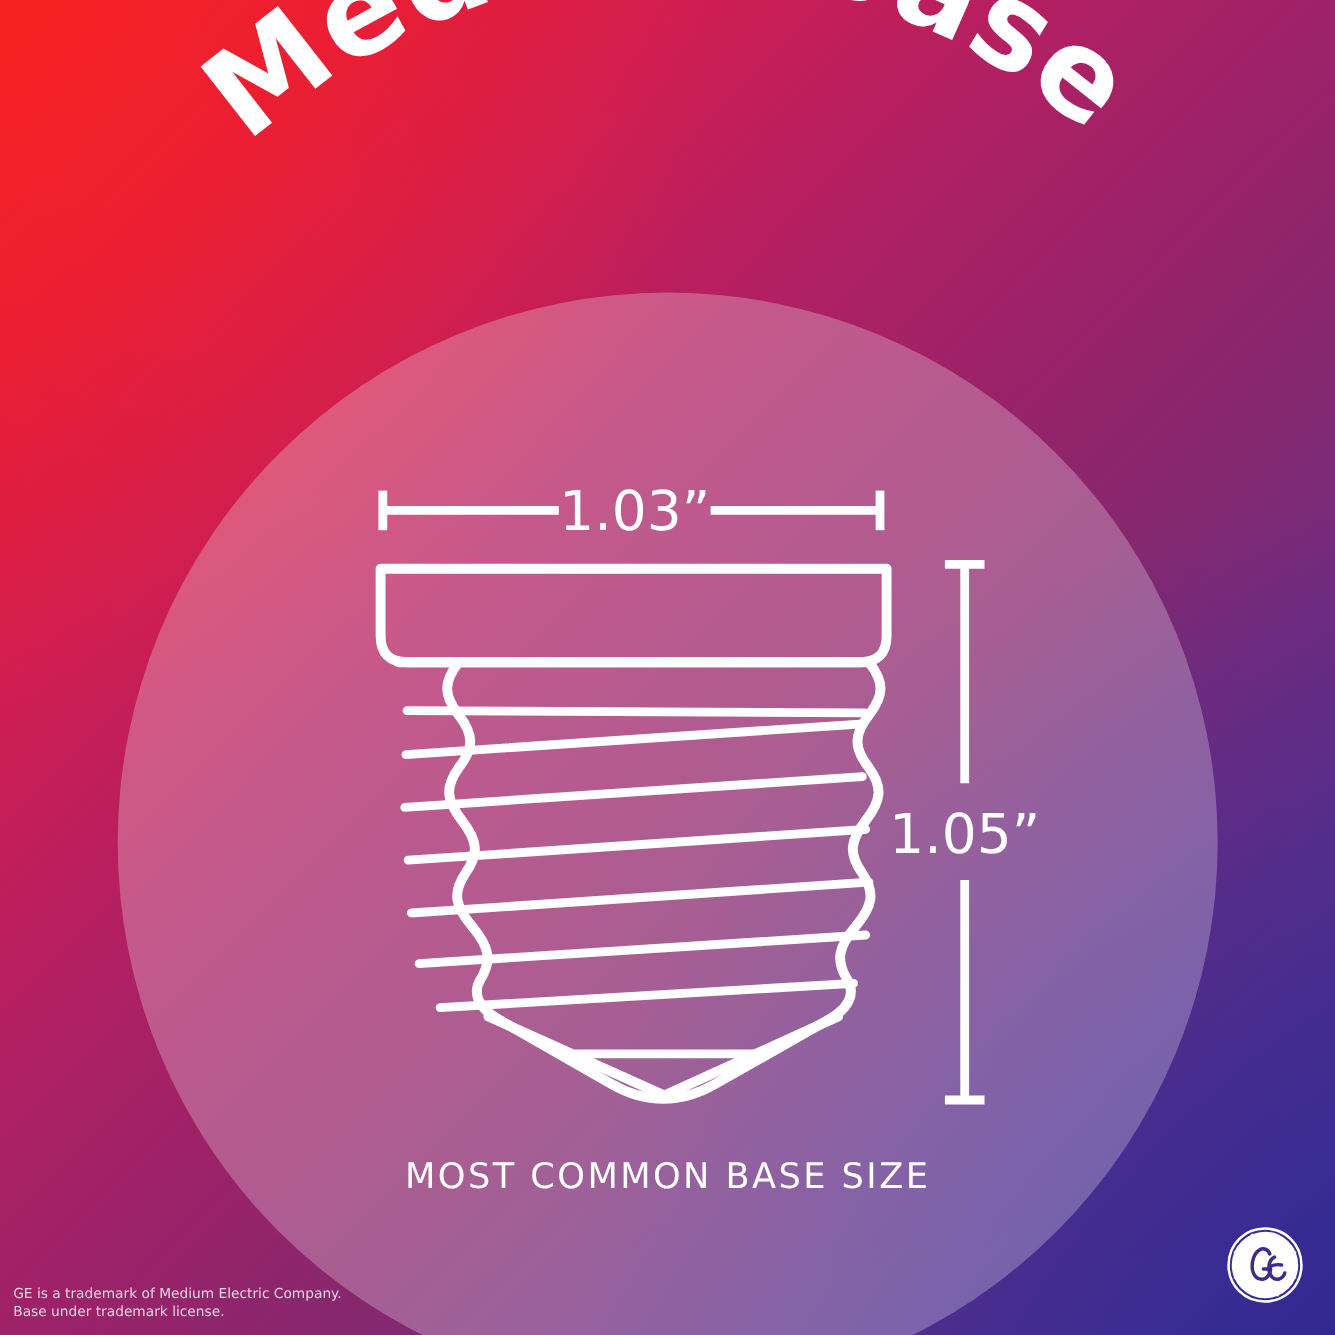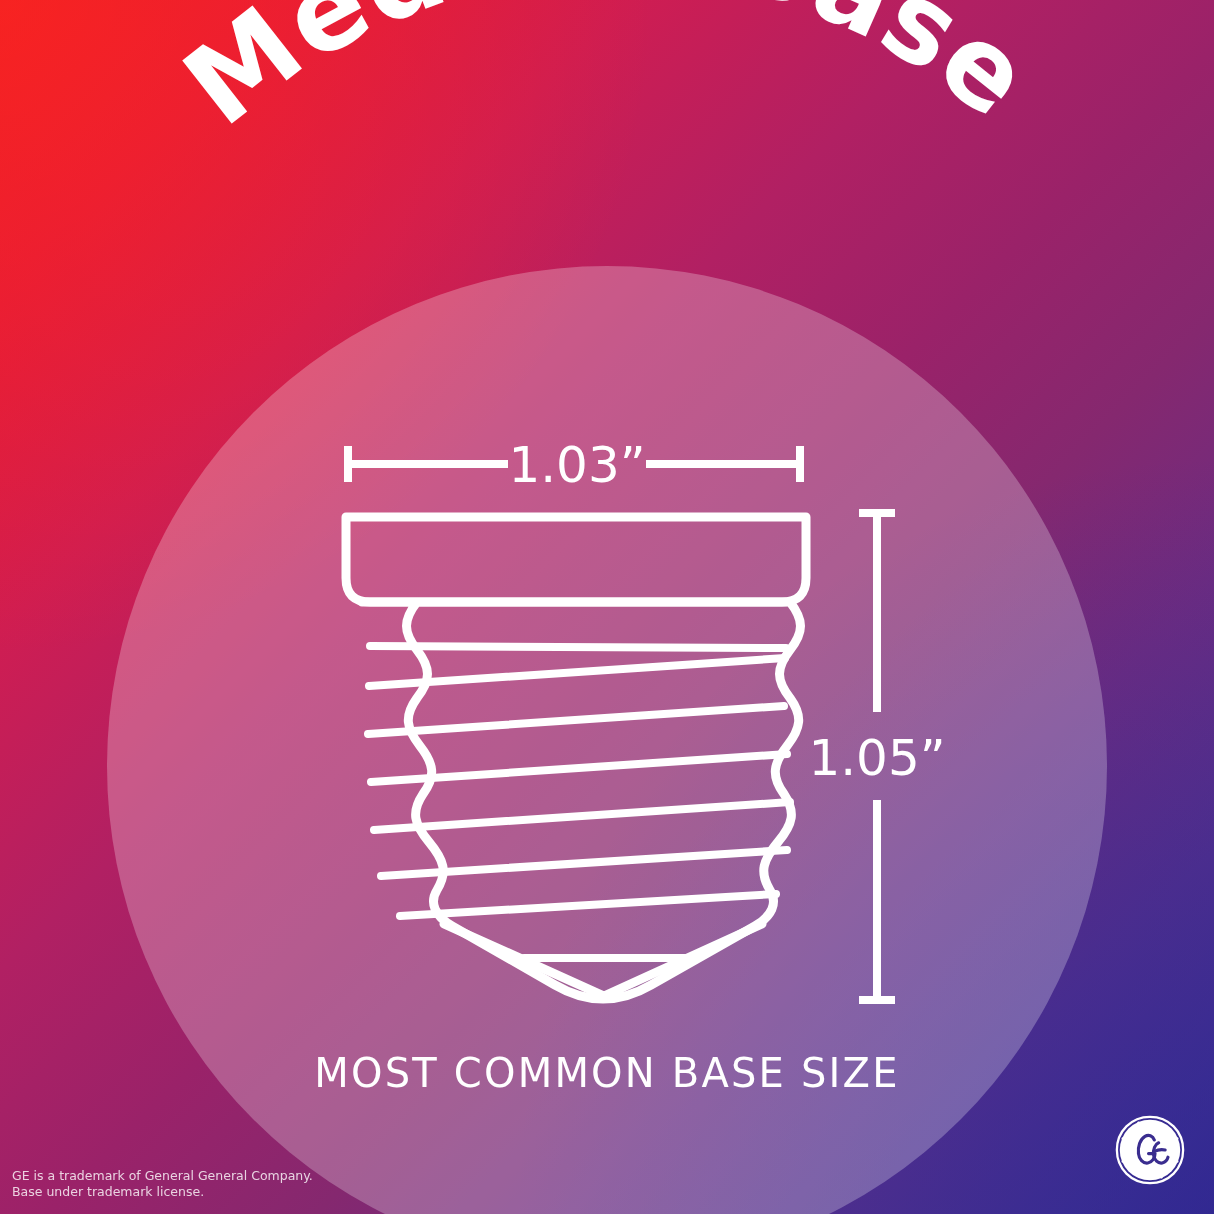--- a/index.html
+++ b/index.html
@@ -104,21 +104,21 @@
   }
   
   #caption {
     position: absolute;
     left: 0;
     top: 1050px;
     width: 1214px;
     text-align: center;
     color: #ffffff;
     font-family: "DejaVu Sans", sans-serif;
-    font-size: 40px;
+    font-size: 32px;
     letter-spacing: 2.2px;
     white-space: nowrap;
   }
   
   #legal {
     position: absolute;
     left: 12px;
     bottom: 14px;
     color: rgba(255,255,255,0.80);
     font-family: "DejaVu Sans", sans-serif;
@@ -213,21 +213,21 @@
 
     <g>
       <path class="stroke" d="M 444,924 L 604,996 L 762,924"></path>
       <path class="stroke-thin" d="M 524,958 L 686,958"></path>
     </g>
   </svg>
 
   <div id="caption">MOST COMMON BASE SIZE</div>
 
   <div id="legal">
-    <div>GE is a trademark of General General Company.</div>
+    <div>GE is a trademark of Medium Electric Company.</div>
     <div>Base under trademark license.</div>
   </div>
 
   <svg id="ge-logo" viewBox="0 0 100 100">
     <circle cx="50" cy="50" r="42" fill="#ffffff"></circle>
     <g fill="none" stroke="#ffffff" stroke-width="3.2" stroke-linecap="round">
       <path d="M 50,4 C 24,4 4,24 4,50 C 4,76 24,96 50,96 C 76,96 96,76 96,50 C 96,24 76,4 50,4 Z"></path>
       <path d="M 12,34 C 22,30 28,36 24,44"></path>
       <path d="M 88,66 C 78,70 72,64 76,56"></path>
       <path d="M 34,12 C 30,22 36,28 44,24"></path>

